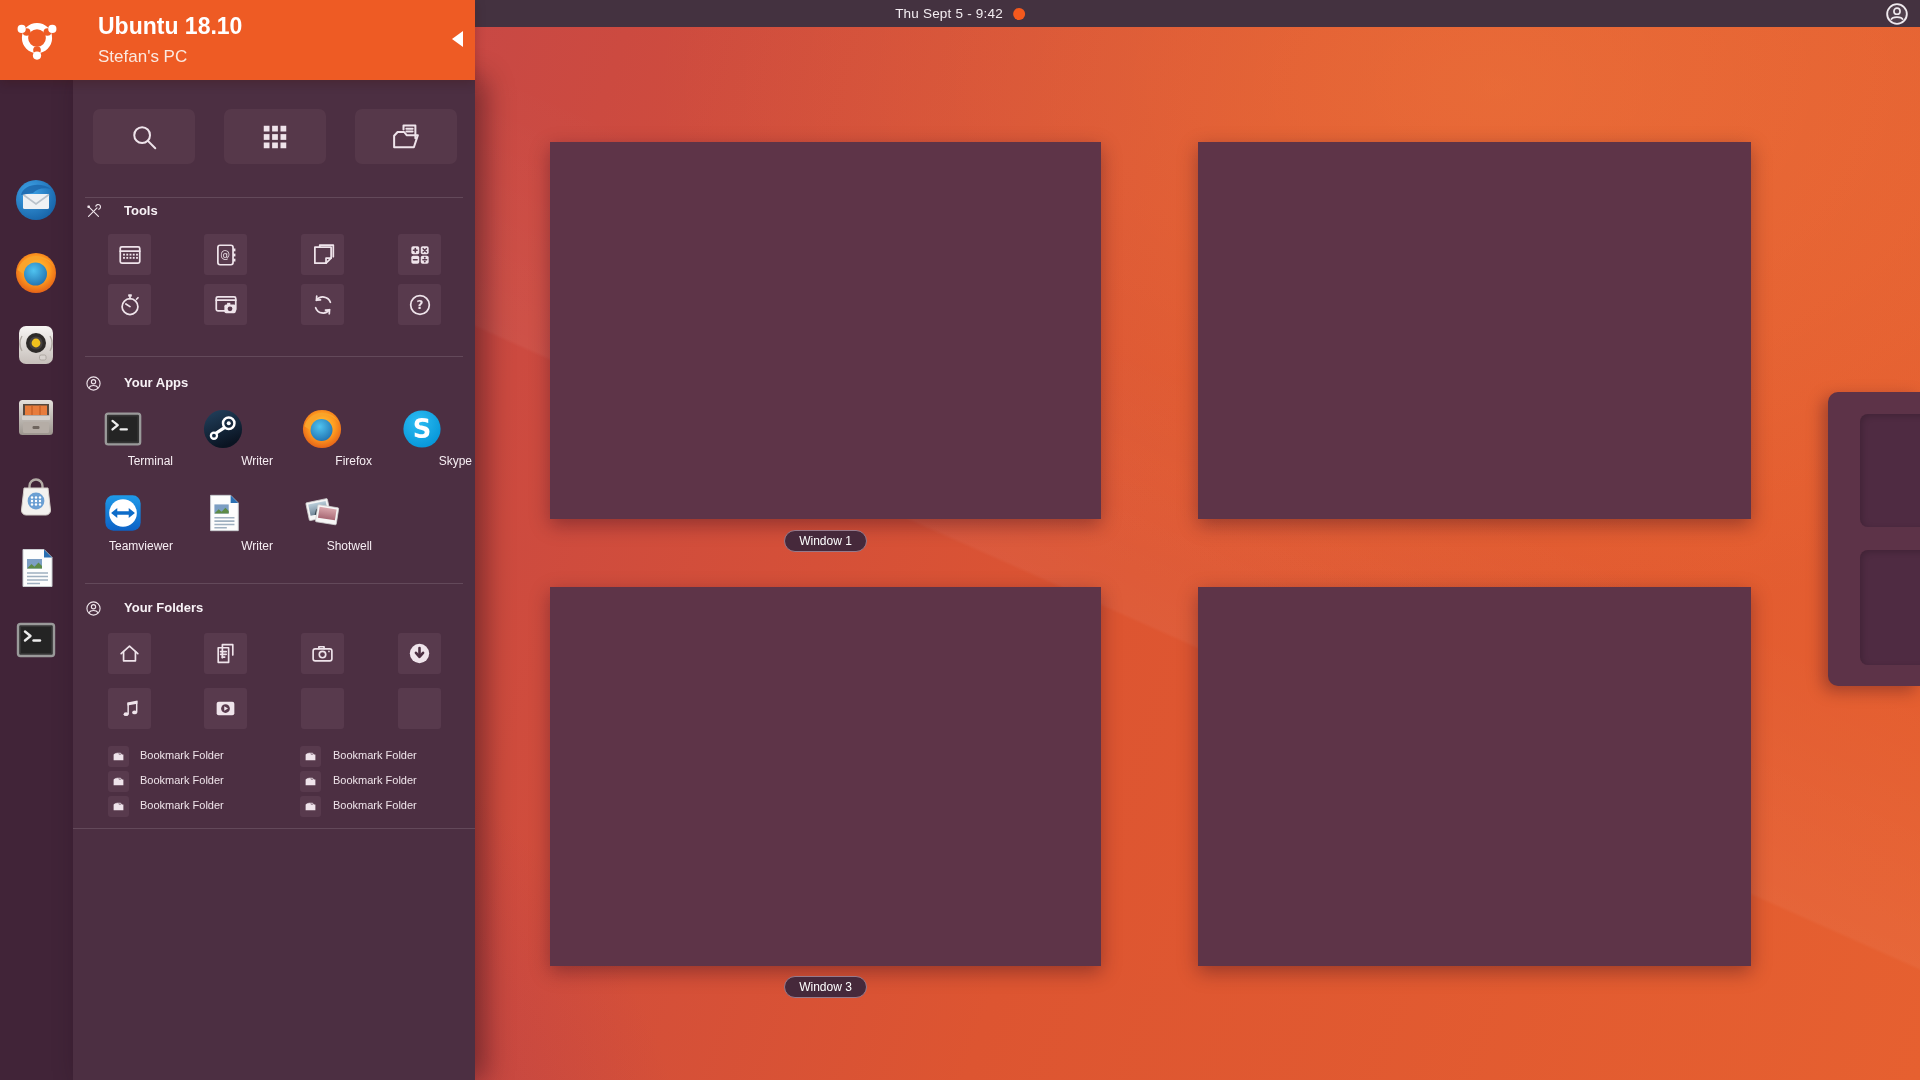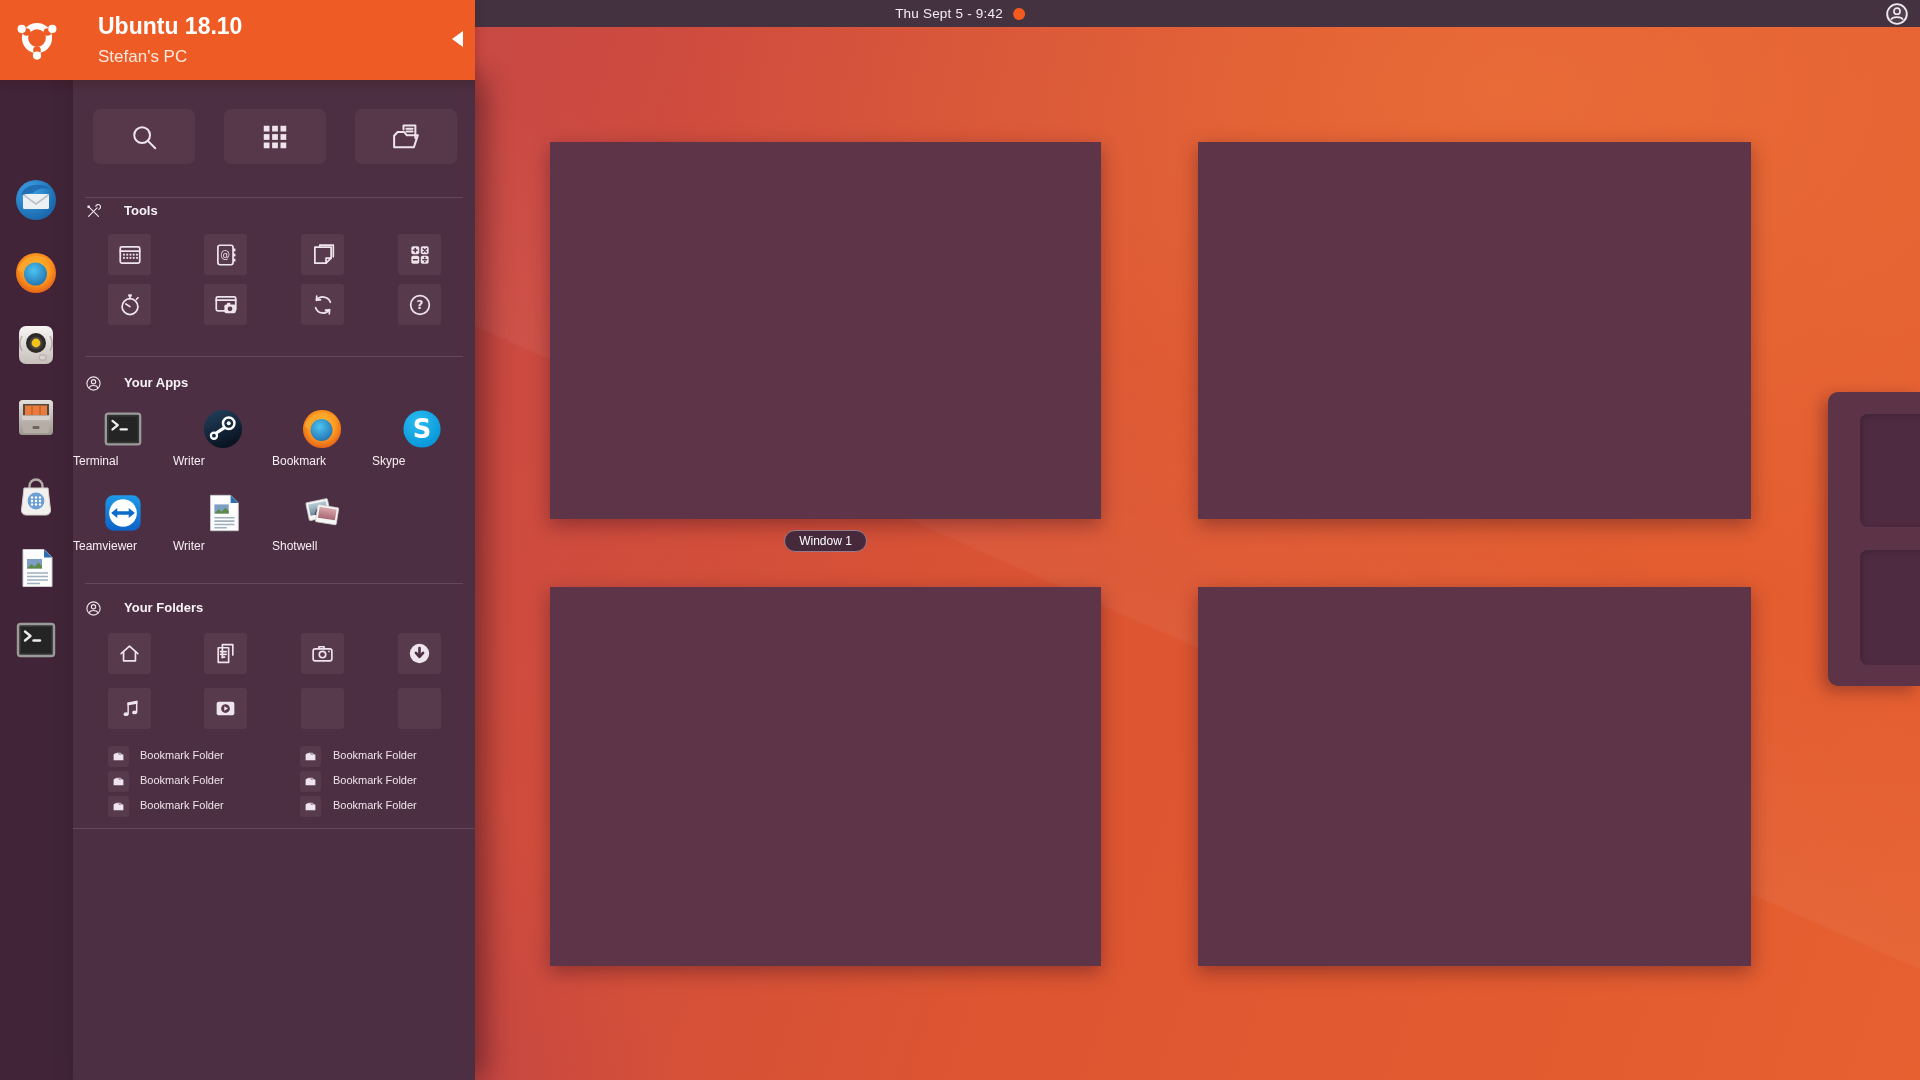--- a/index.html
+++ b/index.html
@@ -42,21 +42,21 @@
   .panel{position:absolute;left:73px;top:78px;width:402px;height:1002px;background:#4c2f42;
     box-shadow:10px 0 26px rgba(25,5,20,.45);}
   .bigbtn{position:absolute;top:31px;width:102px;height:55px;background:#56384a;border-radius:7px;
     display:flex;align-items:center;justify-content:center;}
   .divider{position:absolute;left:12px;width:378px;height:1px;background:rgba(255,255,255,.13);}
   .divider.full{left:0;width:402px;}
   .sechead{position:absolute;display:flex;gap:22px;left:12px;height:18px;}
   .sechead span{color:#f8f2f6;font-size:13px;font-weight:bold;}
   .tile{position:absolute;width:43px;height:41px;background:#583a4d;border-radius:3px;
     display:flex;align-items:center;justify-content:center;}
-  .applabel{position:absolute;width:100px;text-align:left;color:#f7eef3;font-size:12px;}
+  .applabel{position:absolute;width:100px;text-align:right;color:#f7eef3;font-size:12px;}
   .appicon{position:absolute;width:42px;height:42px;}
   .bmicon{position:absolute;width:21px;height:21px;background:#583a4d;border-radius:3px;
     display:flex;align-items:center;justify-content:center;}
   .bmlabel{position:absolute;color:#efe4ea;font-size:11px;}
 
   
   .header{position:absolute;left:0;top:0;width:475px;height:80px;background:#ee5b24;
     box-shadow:0 3px 10px rgba(60,10,5,.25);}
   .header .title{position:absolute;left:98px;top:13px;color:#fff;font-size:23px;font-weight:bold;}
   .header .subtitle{position:absolute;left:98px;top:47px;color:#fbe9e0;font-size:17px;}
@@ -73,20 +73,23 @@
 
   <div class="desktop">
 
     <div class="win" style="left:550px;top:142px;width:551px;height:377px"></div>
     <div class="win" style="left:1198px;top:142px;width:553px;height:377px"></div>
     <div class="win" style="left:550px;top:587px;width:551px;height:379px"></div>
     <div class="win" style="left:1198px;top:587px;width:553px;height:379px"></div>
 
     <div class="winlabel-row" style="left:550px;top:530px;width:551px">
       <span class="pill">Window 1</span>
+      </div>
+    <div class="winlabel-row" style="left:550px;top:976px;width:551px">
+      <span class="pill">Window 3</span>
       </div>
 
     <div class="ws">
       <div class="thumb" style="top:22px;height:113px"></div>
       <div class="thumb" style="top:158px;height:115px"></div>
     </div>
   </div>
 
   <div class="topbar">
     <div class="clockwrap">
@@ -403,21 +406,21 @@
               <stop offset="1" stop-color="#0090d4"></stop>
             </radialGradient>
           </defs>
         <circle cx="22" cy="22" r="19.5" fill="url(#gsk)"></circle>
         <text x="22" y="31.5" text-anchor="middle" font-size="27" font-weight="bold" fill="#fff" font-family="'DejaVu Sans',sans-serif">S</text>
       </svg>
     </div>
 
     <div class="applabel" style="left:0px;top:376px">Terminal</div>
     <div class="applabel" style="left:100px;top:376px">Writer</div>
-    <div class="applabel" style="left:199px;top:376px">Bookmark</div>
+    <div class="applabel" style="left:199px;top:376px">Firefox</div>
     <div class="applabel" style="left:299px;top:376px">Skype</div>
 
     <div class="appicon" style="left:29px;top:414px">
       <svg width="42" height="42" viewBox="0 0 44 44">
         <defs>
             <linearGradient id="gtv" x1="0" y1="0" x2="0" y2="1">
               <stop offset="0" stop-color="#1e9ae8"></stop>
               <stop offset="1" stop-color="#0c62c6"></stop>
             </linearGradient>
           </defs>

